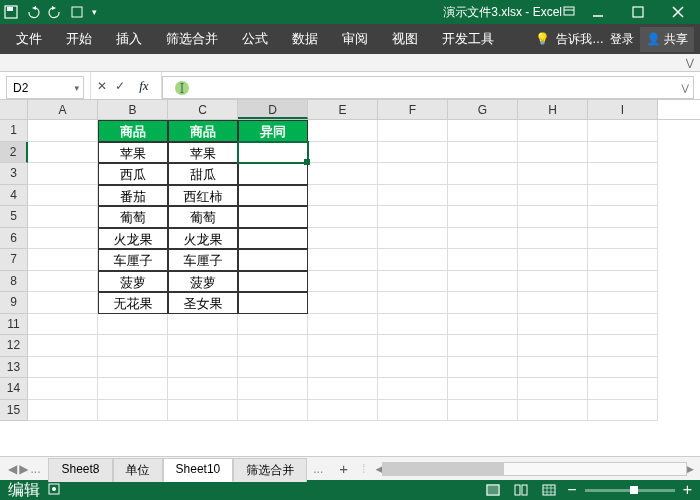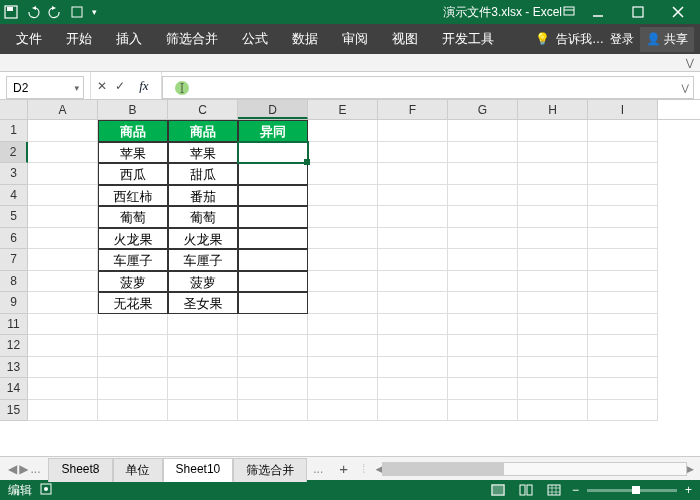--- a/index.html
+++ b/index.html
@@ -39,21 +39,21 @@
   .active-cell::after { content:""; position:absolute; right:-3px; bottom:-3px; width:6px; height:6px; background:#0d6b3d; }
   .sheettabs { height: 24px; border-top:1px solid #ccc; background:#f3f3f3; display:flex; align-items:center; font-size:12px; }
   .stab-nav { display:flex; gap:2px; padding:0 8px; color:#888;}
   .stab { padding: 3px 12px; border:1px solid #ccc; border-bottom:none; background:#e6e6e6; margin-top:2px; cursor:pointer;}
   .stab.active { background:#fff; border-bottom:1px solid #fff;}
   .stab-dots { padding:0 6px; color:#888; cursor:pointer;}
   .stab-add { padding:0 10px;font-size:15px;color:#555;cursor:pointer; }
   .scroll-h { flex:1; display:flex; align-items:center; padding:0 6px;}
   .scroll-h .track { flex:1; height:14px; border:1px solid #ccc; background:#f8f8f8; display:flex; align-items:center;}
   .scroll-h .thumb { width:40%; height:100%; background:#ccc;}
-  .status { height:20px;background:#0d6b3d;color:#fff;display:flex;align-items:center;padding:0 8px;font-size:12px;gap:8px;}
+  .status { height:20px;background:#0d6b3d;color:#fff;display:flex;align-items:center;padding:0 8px;font-size:16px;gap:8px;}
   .status .spacer{flex:1}
   .status .viewbtn{width:20px;height:16px;display:flex;align-items:center;justify-content:center;}
   .status .slider{width:90px;height:3px;background:rgba(255,255,255,0.4);position:relative;}
   .status .slider .th{position:absolute;left:50%;top:-3px;width:8px;height:8px;background:#fff;}
 </style>
 </head>
 <body>
 
 <div class="titlebar">
   <div class="qat">
@@ -201,22 +201,22 @@
         <div class="cell data-cell"></div>
         <div class="cell"></div>
         <div class="cell"></div>
         <div class="cell"></div>
         <div class="cell"></div>
         <div class="cell"></div>
       </div>
       <div class="row">
         <div class="rh">4</div>
         <div class="cell"></div>
+        <div class="cell data-cell">番茄</div>
         <div class="cell data-cell">西红柿</div>
-        <div class="cell data-cell">番茄</div>
         <div class="cell data-cell"></div>
         <div class="cell"></div>
         <div class="cell"></div>
         <div class="cell"></div>
         <div class="cell"></div>
         <div class="cell"></div>
       </div>
       <div class="row">
         <div class="rh">5</div>
         <div class="cell"></div>

